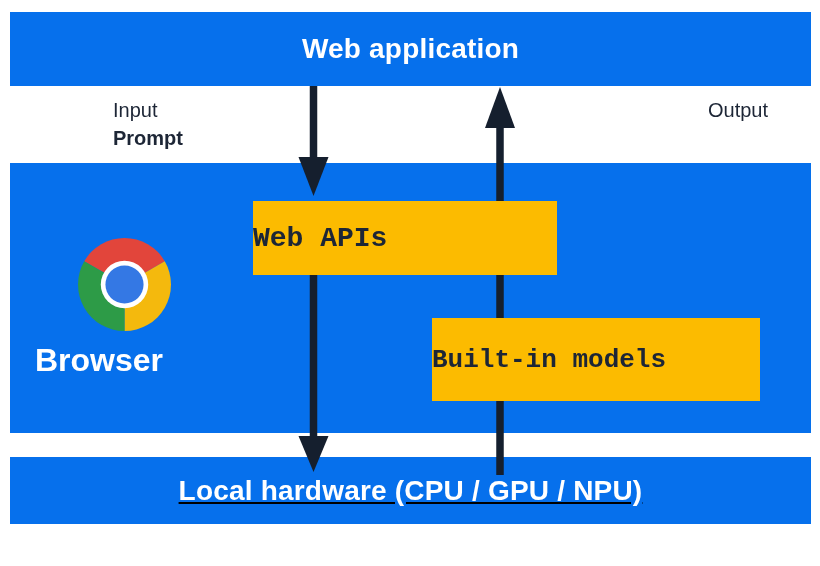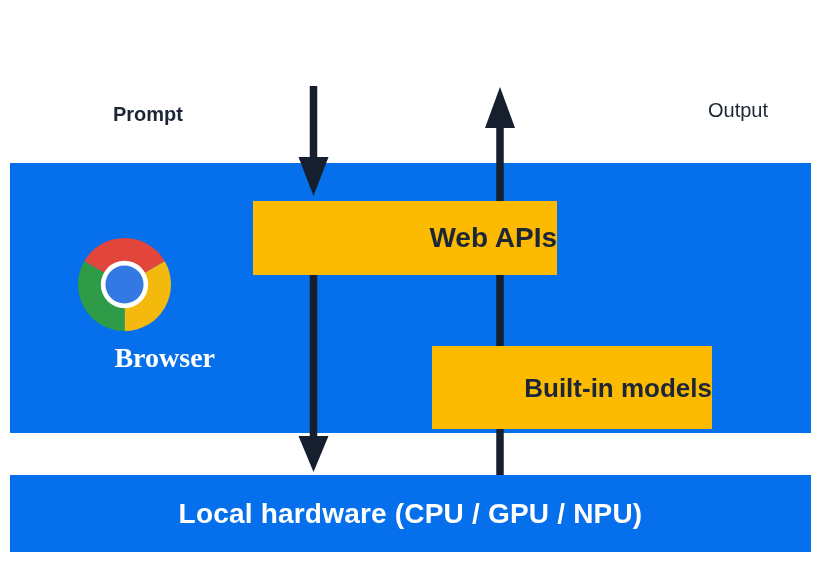--- a/index.html
+++ b/index.html
@@ -20,21 +20,21 @@
     left: 10px;
     width: 801px;
     background: var(--band-blue, #0670ec);
     display: flex;
     align-items: center;
     justify-content: center;
     z-index: 1;
   }
   .top-band    { top: 12px;  height: 74px; }
   .middle-band { top: 163px; height: 270px; }
-  .bottom-band { top: 475px; height: 77px; }
+  .bottom-band { top: 457px; height: 67px; text-decoration: underline; }
   .band-label {
     color: #ffffff;
     font-size: 28px;
     font-weight: 700;
     letter-spacing: 0.2px;
     white-space: nowrap;
   }
   .annot { position: absolute; top: 98px; z-index: 2; }
   .annot-left  { left: 113px; text-align: left; }
   .annot-right { right: 52px; text-align: right; }
@@ -62,67 +62,70 @@
   .flow {
     stroke: var(--arrow-navy, #151f2e);
     stroke-width: 7.5;
   }
   .flowhead { fill: var(--arrow-navy, #151f2e); }
   .box {
     position: absolute;
     background: var(--box-yellow, #fcbb00);
     display: flex;
     flex-direction: column;
-    align-items: flex-end;
+    align-items: flex-start;
     justify-content: center;
     text-align: center;
     color: var(--text-navy, #1d2636);
     font-weight: 700;
     z-index: 3;
+    font-family: Liberation Mono, monospace;
   }
   .web-apis-box {
     left: 253px; top: 201px;
     width: 304px; height: 74px;
     font-size: 28px;
   }
   .builtin-box {
     left: 432px; top: 318px;
-    width: 280px; height: 83px;
+    width: 328px; height: 83px;
     font-size: 26px;
     line-height: 32px;
-    margin-top: 28px;
   }
   .builtin-box .line { display: block; }
   .chrome {
     position: absolute;
     left: 78px; top: 238px;
     width: 93px; height: 93px;
     z-index: 3;
   }
   .chrome svg { display: block; width: 100%; height: 100%; }
   .browser-label {
     position: absolute;
     left: 35px; top: 342px;
     width: 180px;
-    text-align: right;
+    text-align: left;
     color: #ffffff;
-    font-size: 28px;
+    font-size: 32px;
     font-weight: 700;
     z-index: 3;
     white-space: nowrap;
-    font-family: Liberation Serif, serif;
   }
 </style>
 </head>
 <body>
 
 <div class="stage">
 
+  <div class="band top-band">
+    <span class="band-label">Web application</span>
+  </div>
 
   <div class="annot annot-left">
+    <div class="annot-kind">Input</div>
     <div class="annot-value">Prompt</div>
   </div>
 
   <div class="annot annot-right">
     <div class="annot-kind">Output</div>
   </div>
 
   <div class="band middle-band"></div>
 
   <svg class="arrows" viewBox="0 0 820 566" aria-hidden="true">

